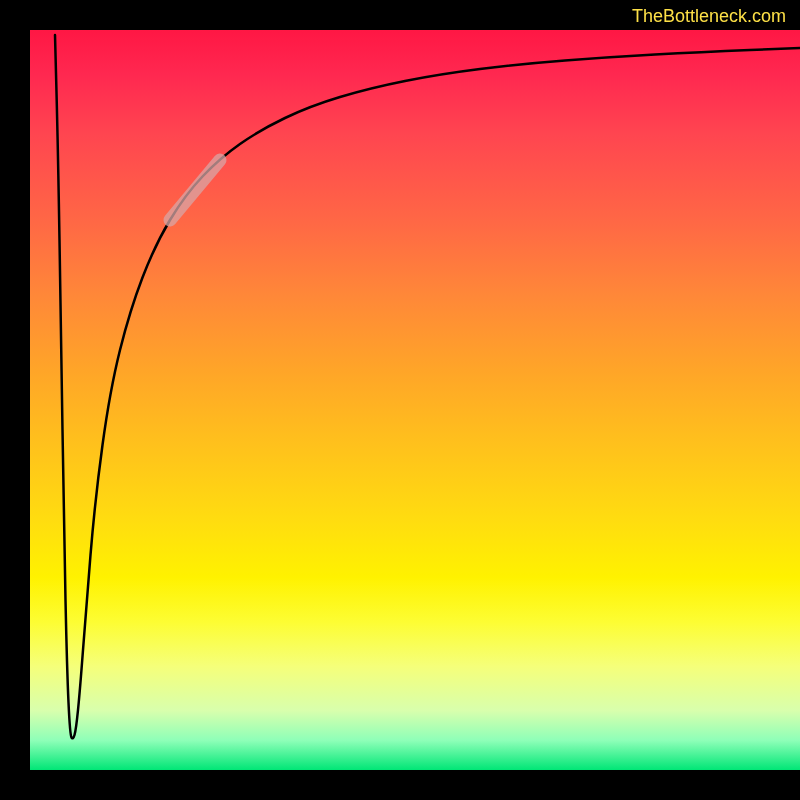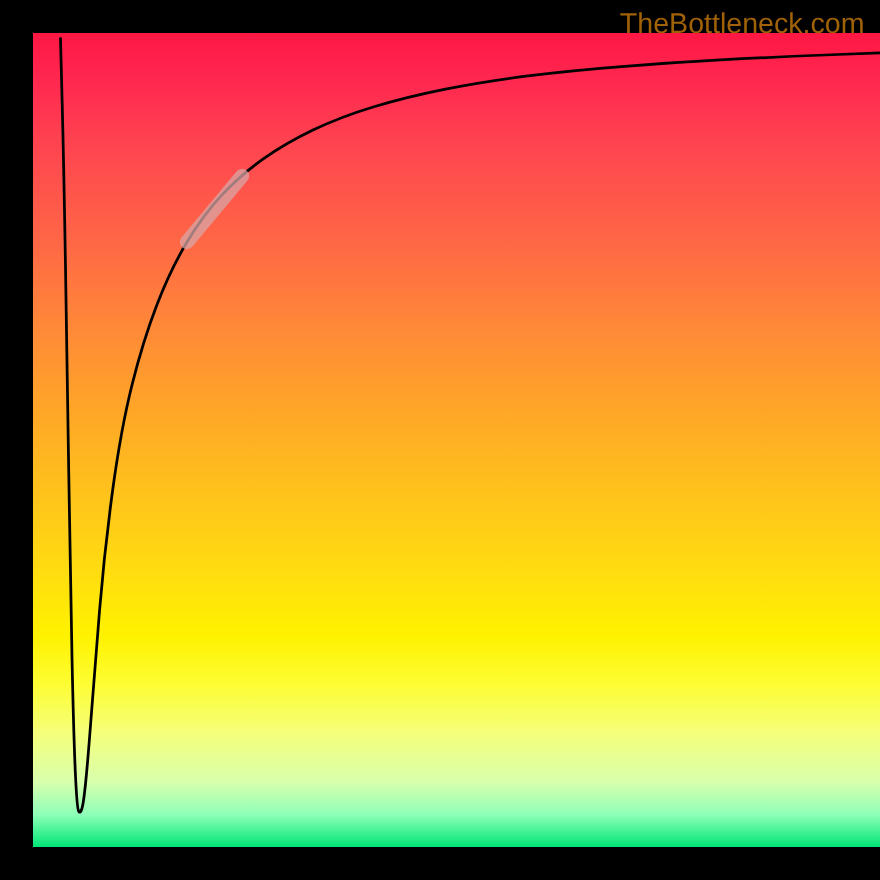--- a/index.html
+++ b/index.html
@@ -12,22 +12,22 @@
       height: 800px;
       background: #000;
       position: relative;
       font-family: Arial, sans-serif;
       overflow: hidden;
     }
     .watermark {
       position: absolute;
       top: 6px;
       right: 14px;
-      color: #a16207;
-      font-size: 26px;
+      color: #fde047;
+      font-size: 18px;
       font-weight: 500;
       z-index: 10;
     }
     .chart-area {
       position: absolute;
       top: 30px;
       left: 30px;
       width: 770px;
       height: 740px;
       background: linear-gradient(to bottom,

